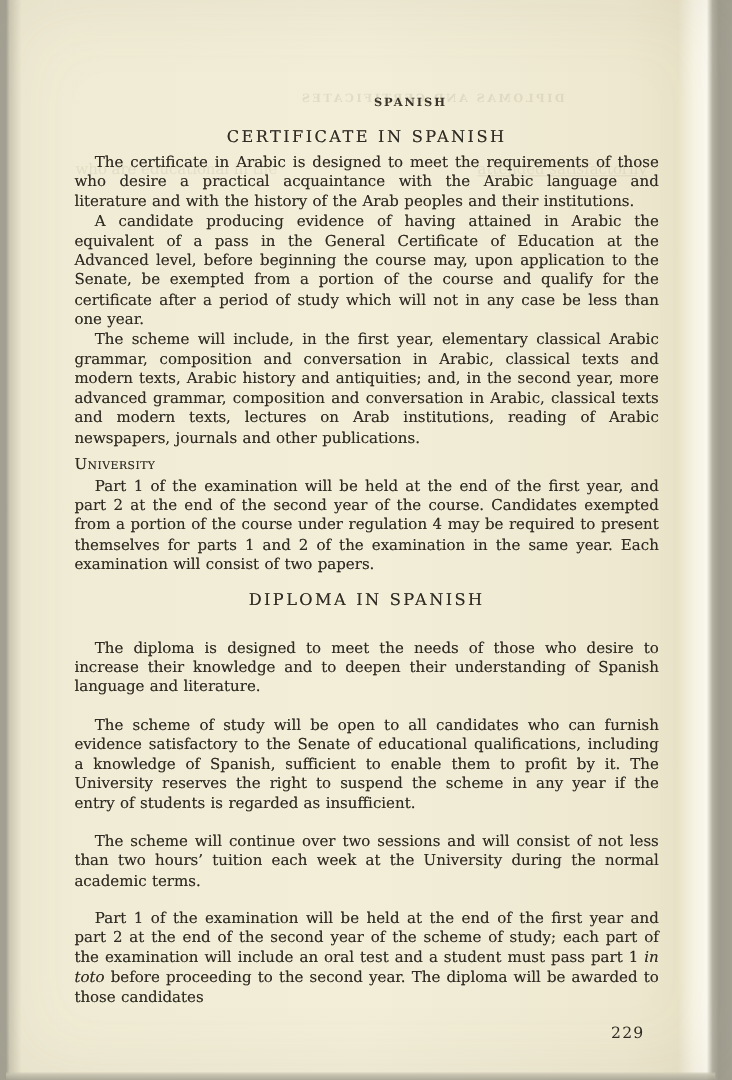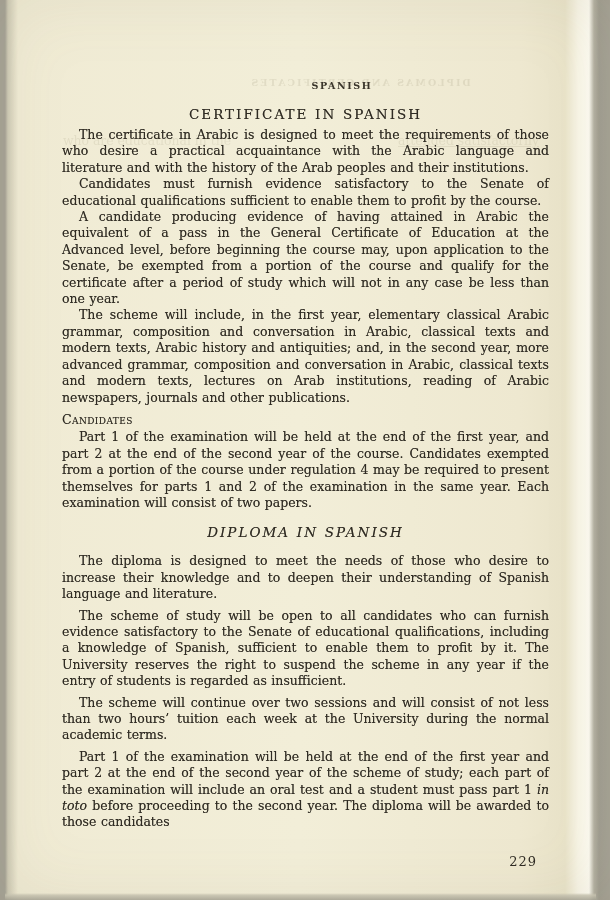--- a/index.html
+++ b/index.html
@@ -55,23 +55,23 @@
     text-shadow: 0 0 0.3px rgba(47,43,35,0.55);
   }
   .section-title {
     text-align: center;
     font-size: 13.5px; font-weight: 400;
     letter-spacing: 2px;
     line-height: 16px;
     margin: 0 0 5px 0;
     text-indent: 0;
   }
-  .section-title.second { margin: 13px 0 13px 0; font-style: italic; }
+  .section-title.second { margin: 13px 0 24px 0; }
   .content p { margin: 0; text-indent: 17px; }
-  .content p.gap { margin-top: 5px; }
+  .content p.gap { margin-top: 15px; }
   .subhead {
     font-variant: small-caps;
     font-size: 12.6px; font-weight: 400;
     letter-spacing: 0.4px;
     margin: 6px 0 1px 0;
     text-align: left; text-indent: 0;
   }
   .italic { font-style: italic; }
   .page-number {
     position: absolute; right: 73px; top: 854px;
@@ -87,25 +87,24 @@
   <div class="ghost ghost-line ghost-left">who are educational in the</div>
   <div class="ghost ghost-line ghost-right">attended satisfactorily</div>
 
   <div class="running-head">SPANISH</div>
 
   <div class="content">
 
     <div class="section-title">CERTIFICATE IN SPANISH</div>
 
     <p>The certificate in Arabic is designed to meet the requirements of those who desire a practical acquaintance with the Arabic language and literature and with the history of the Arab peoples and their institutions.</p>
-    <p>Candidates must furnish evidence satisfactory to the Senate of educational qualifications sufficient to enable them to profit by the course.</p>
     <p>A candidate producing evidence of having attained in Arabic the equivalent of a pass in the General Certificate of Education at the Advanced level, before beginning the course may, upon application to the Senate, be exempted from a portion of the course and qualify for the certificate after a period of study which will not in any case be less than one year.</p>
     <p>The scheme will include, in the first year, elementary classical Arabic grammar, composition and conversation in Arabic, classical texts and modern texts, Arabic history and antiquities; and, in the second year, more advanced grammar, composition and conversation in Arabic, classical texts and modern texts, lectures on Arab institutions, reading of Arabic newspapers, journals and other publications.</p>
 
-    <div class="subhead">Candidates</div>
+    <div class="subhead">University</div>
 
     <p>Part 1 of the examination will be held at the end of the first year, and part 2 at the end of the second year of the course. Candidates exempted from a portion of the course under regulation 4 may be required to present themselves for parts 1 and 2 of the examination in the same year. Each examination will consist of two papers.</p>
 
     <div class="section-title second">DIPLOMA IN SPANISH</div>
 
     <p>The diploma is designed to meet the needs of those who desire to increase their knowledge and to deepen their understanding of Spanish language and literature.</p>
     <p class="gap">The scheme of study will be open to all candidates who can furnish evidence satisfactory to the Senate of educational qualifications, including a knowledge of Spanish, sufficient to enable them to profit by it. The University reserves the right to suspend the scheme in any year if the entry of students is regarded as insufficient.</p>
     <p class="gap">The scheme will continue over two sessions and will consist of not less than two hours’ tuition each week at the University during the normal academic terms.</p>
     <p class="gap">
       <span>Part 1 of the examination will be held at the end of the first year and part 2 at the end of the second year of the scheme of study; each part of the examination will include an oral test and a student must pass part 1 </span><span class="italic">in toto</span><span> before proceeding to the second year. The diploma will be awarded to those candidates</span>

